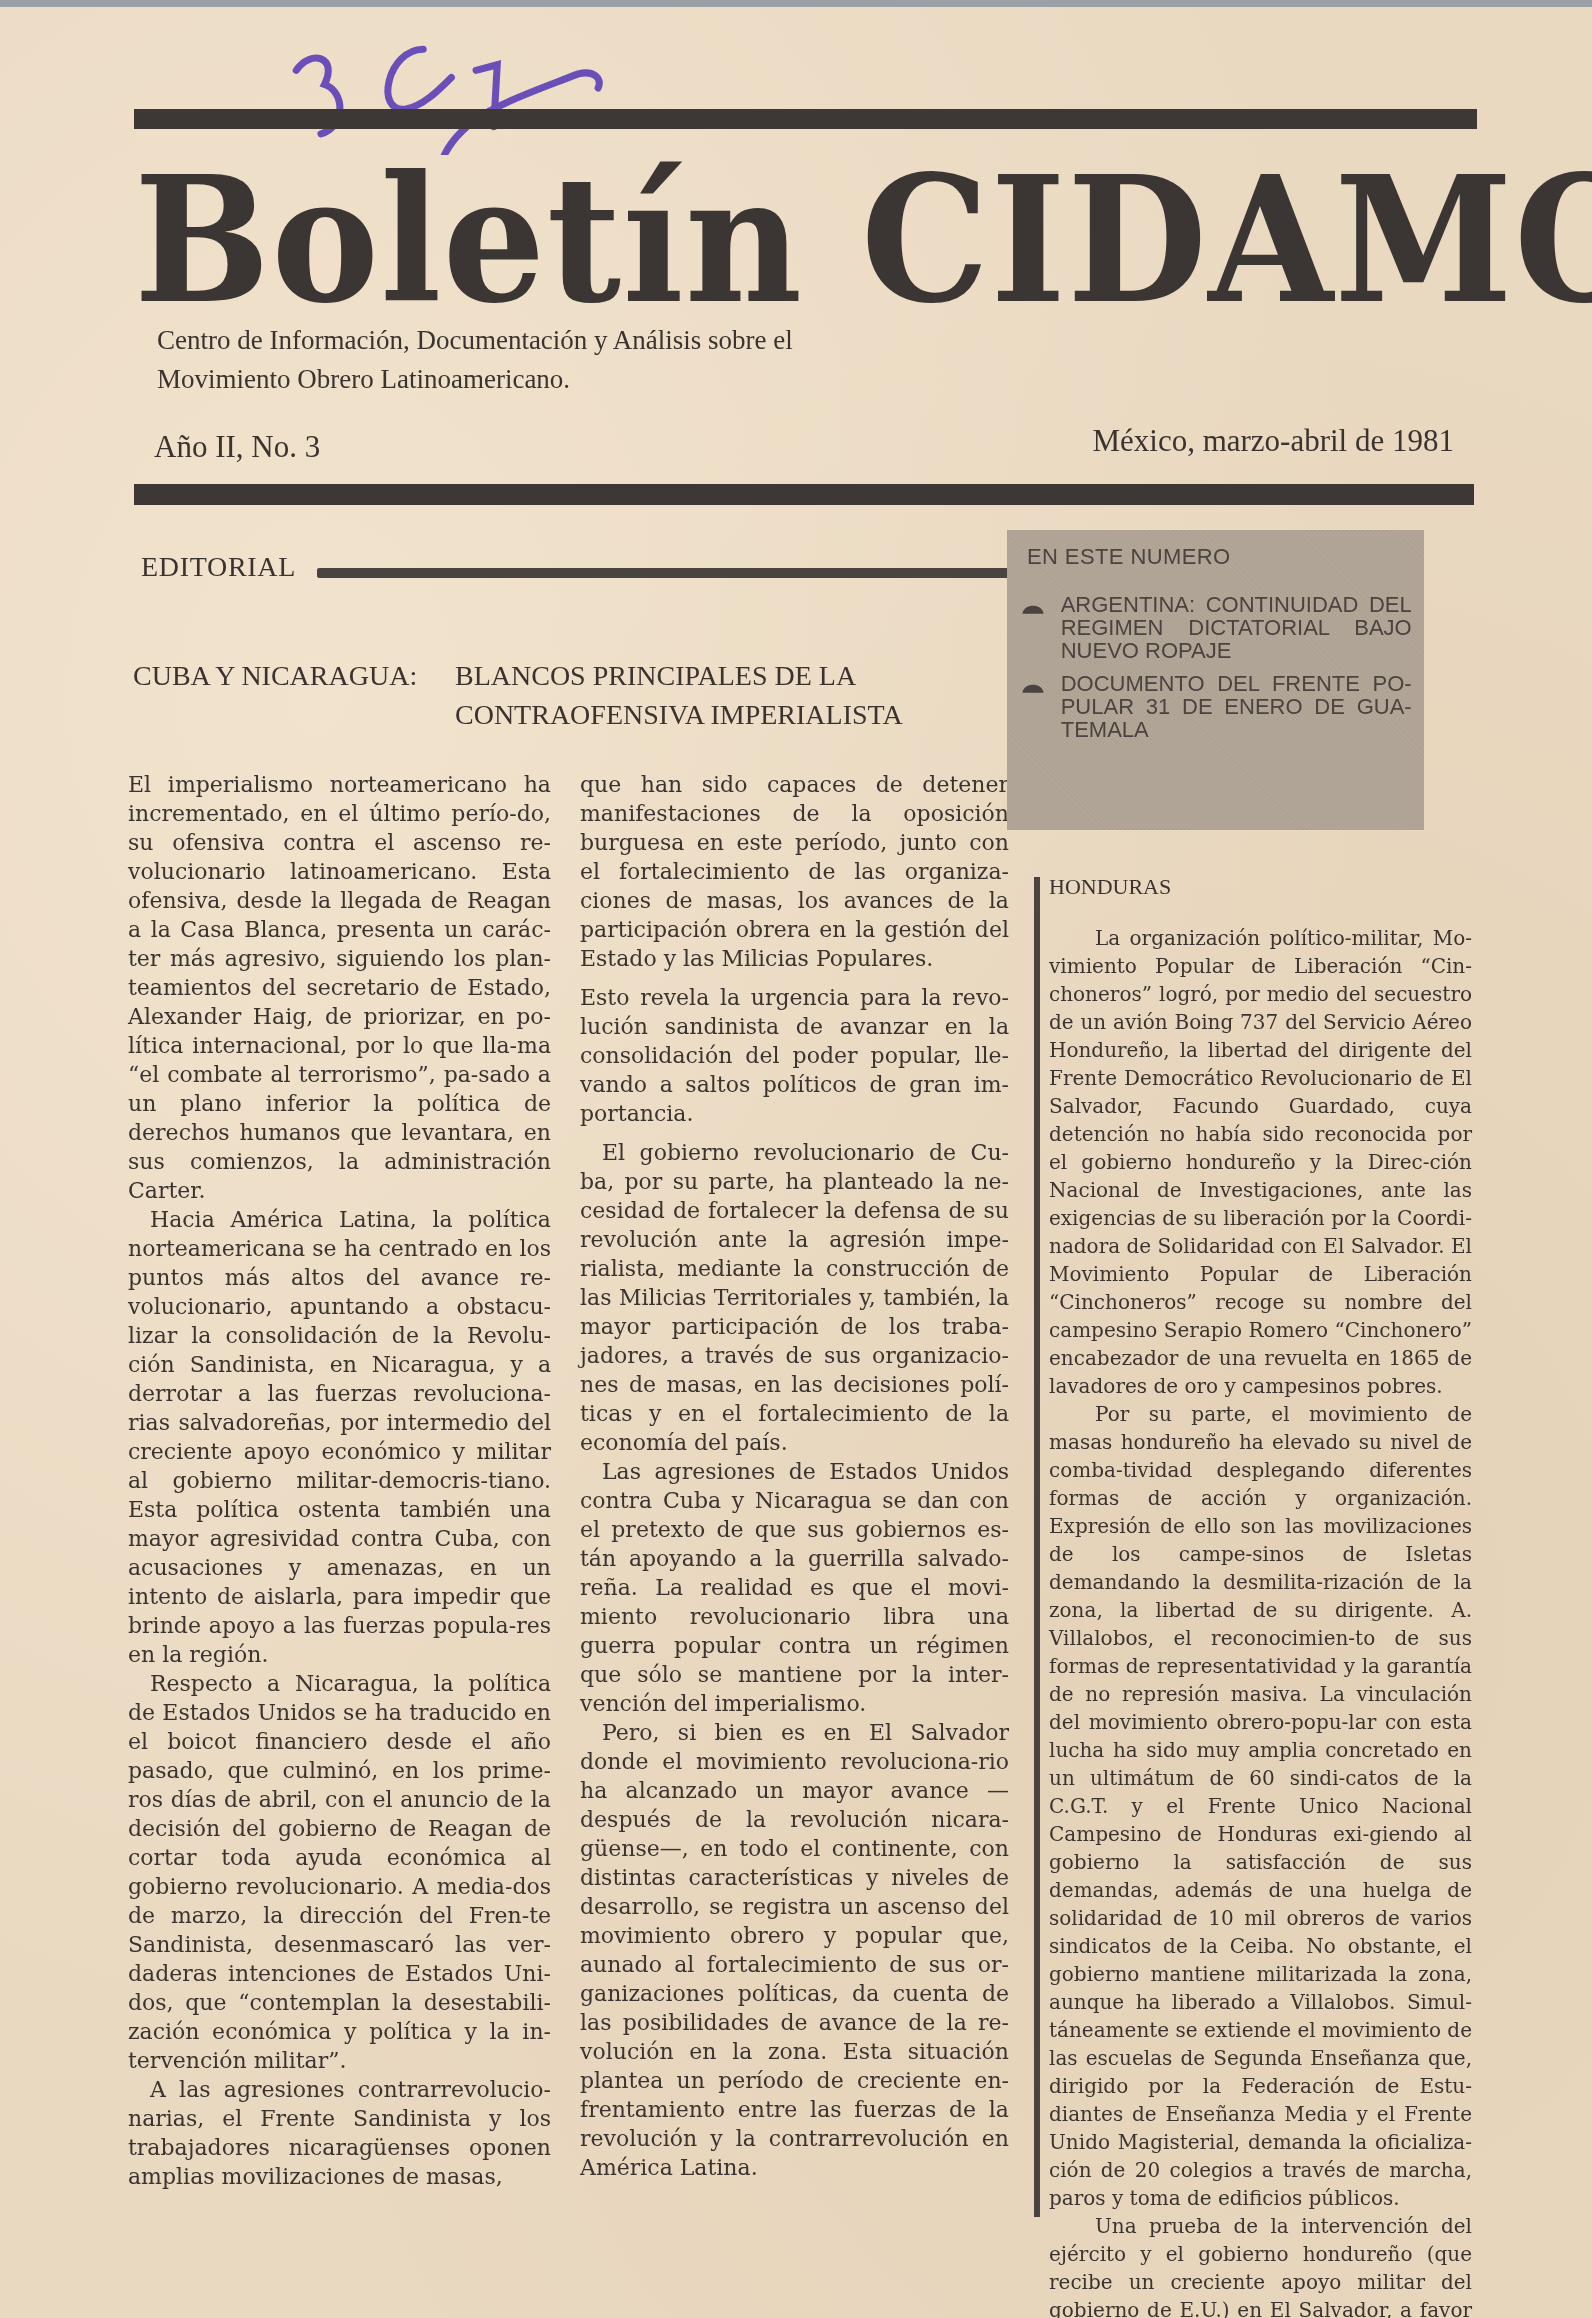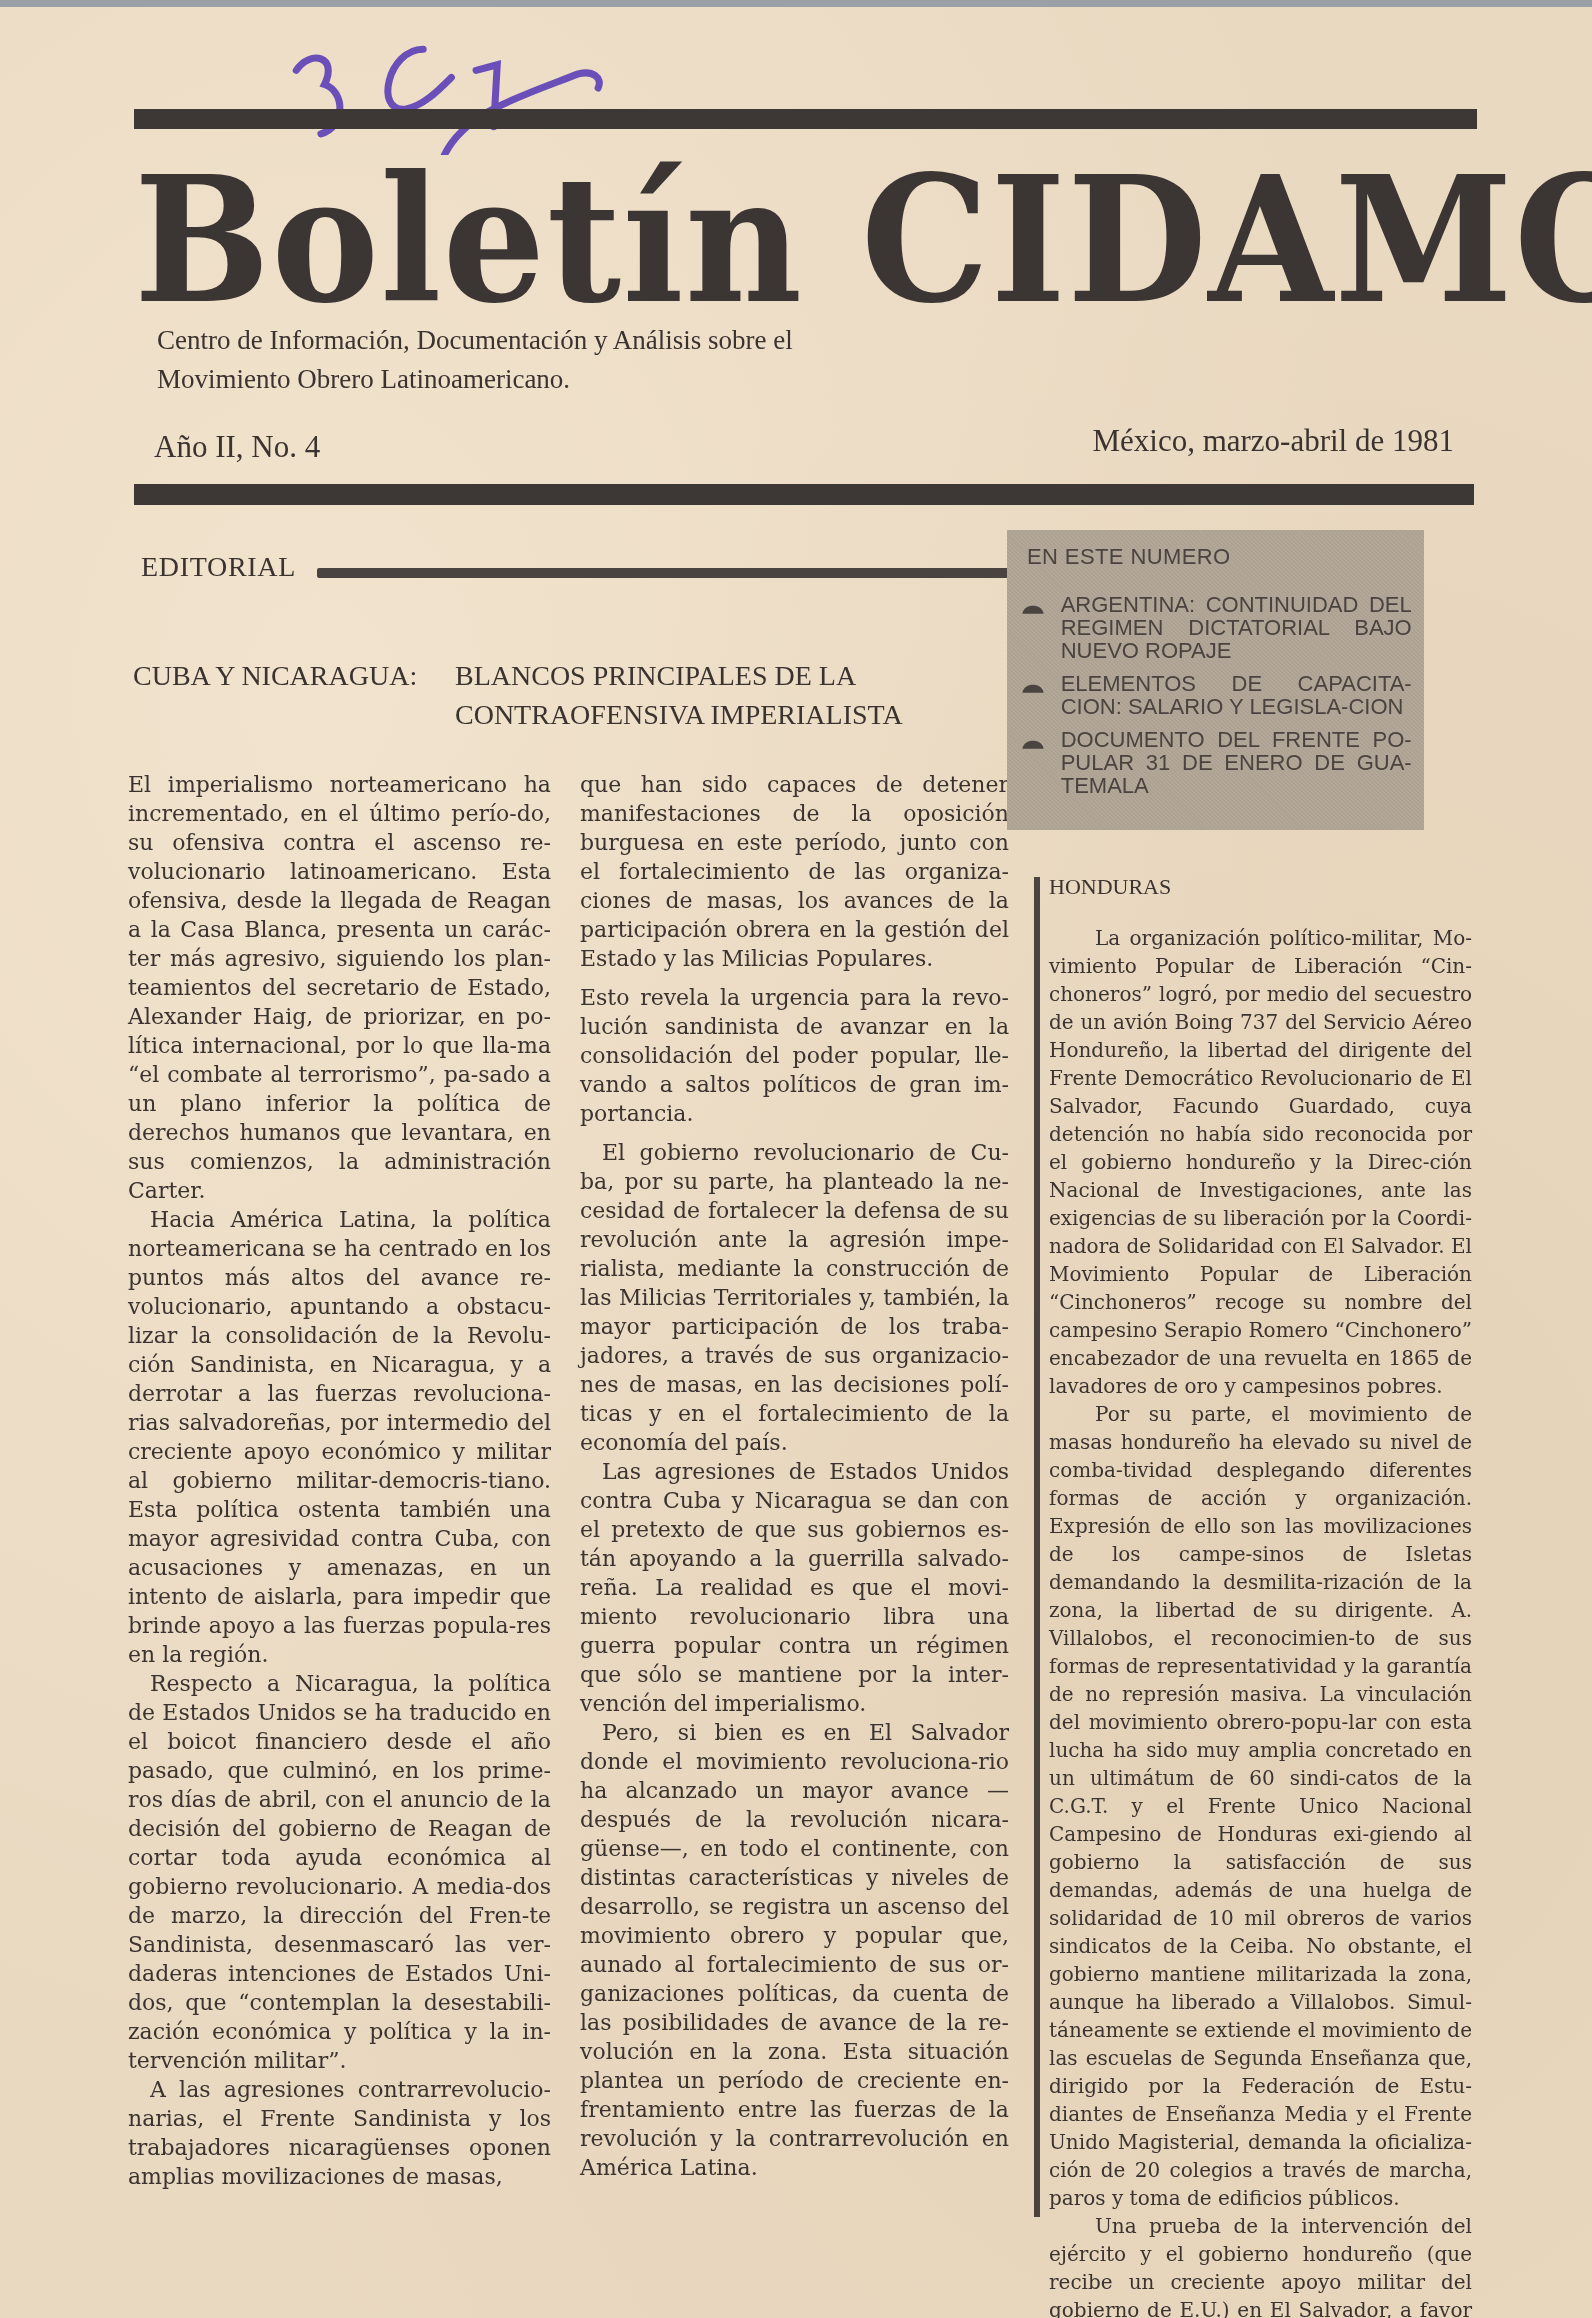--- a/index.html
+++ b/index.html
@@ -95,21 +95,21 @@
 
 <div class="rule" id="rule-top"></div>
 
 <div class="masthead">Boletín CIDAMO</div>
 
 <div class="subtitle">
   <div>Centro de Información, Documentación y Análisis sobre el</div>
   <div>Movimiento Obrero Latinoamericano.</div>
 </div>
 
-<div class="issue">Año II, No. 4</div>
+<div class="issue">Año II, No. 3</div>
 <div class="dateline">México, marzo-abril de 1981</div>
 
 <div class="rule" id="rule-mid"></div>
 
 <div class="editorial-label">EDITORIAL</div>
 <div class="editorial-bar"></div>
 
 <div class="headline">
   <span class="left">CUBA Y NICARAGUA:</span>
   <span class="right">BLANCOS PRINCIPALES DE LA</span>
@@ -141,28 +141,20 @@
           </svg>
       </span>
       <span>ARGENTINA: CONTINUIDAD DEL REGIMEN DICTATORIAL BAJO NUEVO ROPAJE</span>
     </li>
     <li>
       <span class="bullet">
         <svg viewBox="0 0 34 22">
             <path d="M2 21 C 4 6, 30 6, 32 21 Z" fill="#4a4440"></path>
           </svg>
       </span>
-      <span>ELEMENTOS DE CAPACITA-CION: SALARIO Y LEGISLA-CION</span>
-    </li>
-    <li>
-      <span class="bullet">
-        <svg viewBox="0 0 34 22">
-            <path d="M2 21 C 4 6, 30 6, 32 21 Z" fill="#4a4440"></path>
-          </svg>
-      </span>
       <span>DOCUMENTO DEL FRENTE PO-PULAR 31 DE ENERO DE GUA-TEMALA</span>
     </li>
   </ul>
 </div>
 
 <div class="honduras-bar"></div>
 <div class="honduras-title">HONDURAS</div>
 
 <div class="col" id="col3">
   <p class="indent">La organización político-militar, Mo-vimiento Popular de Liberación “Cin-choneros” logró, por medio del secuestro de un avión Boing 737 del Servicio Aéreo Hondureño, la libertad del dirigente del Frente Democrático Revolucionario de El Salvador, Facundo Guardado, cuya detención no había sido reconocida por el gobierno hondureño y la Direc-ción Nacional de Investigaciones, ante las exigencias de su liberación por la Coordi-nadora de Solidaridad con El Salvador. El Movimiento Popular de Liberación “Cinchoneros” recoge su nombre del campesino Serapio Romero “Cinchonero” encabezador de una revuelta en 1865 de lavadores de oro y campesinos pobres.</p>

